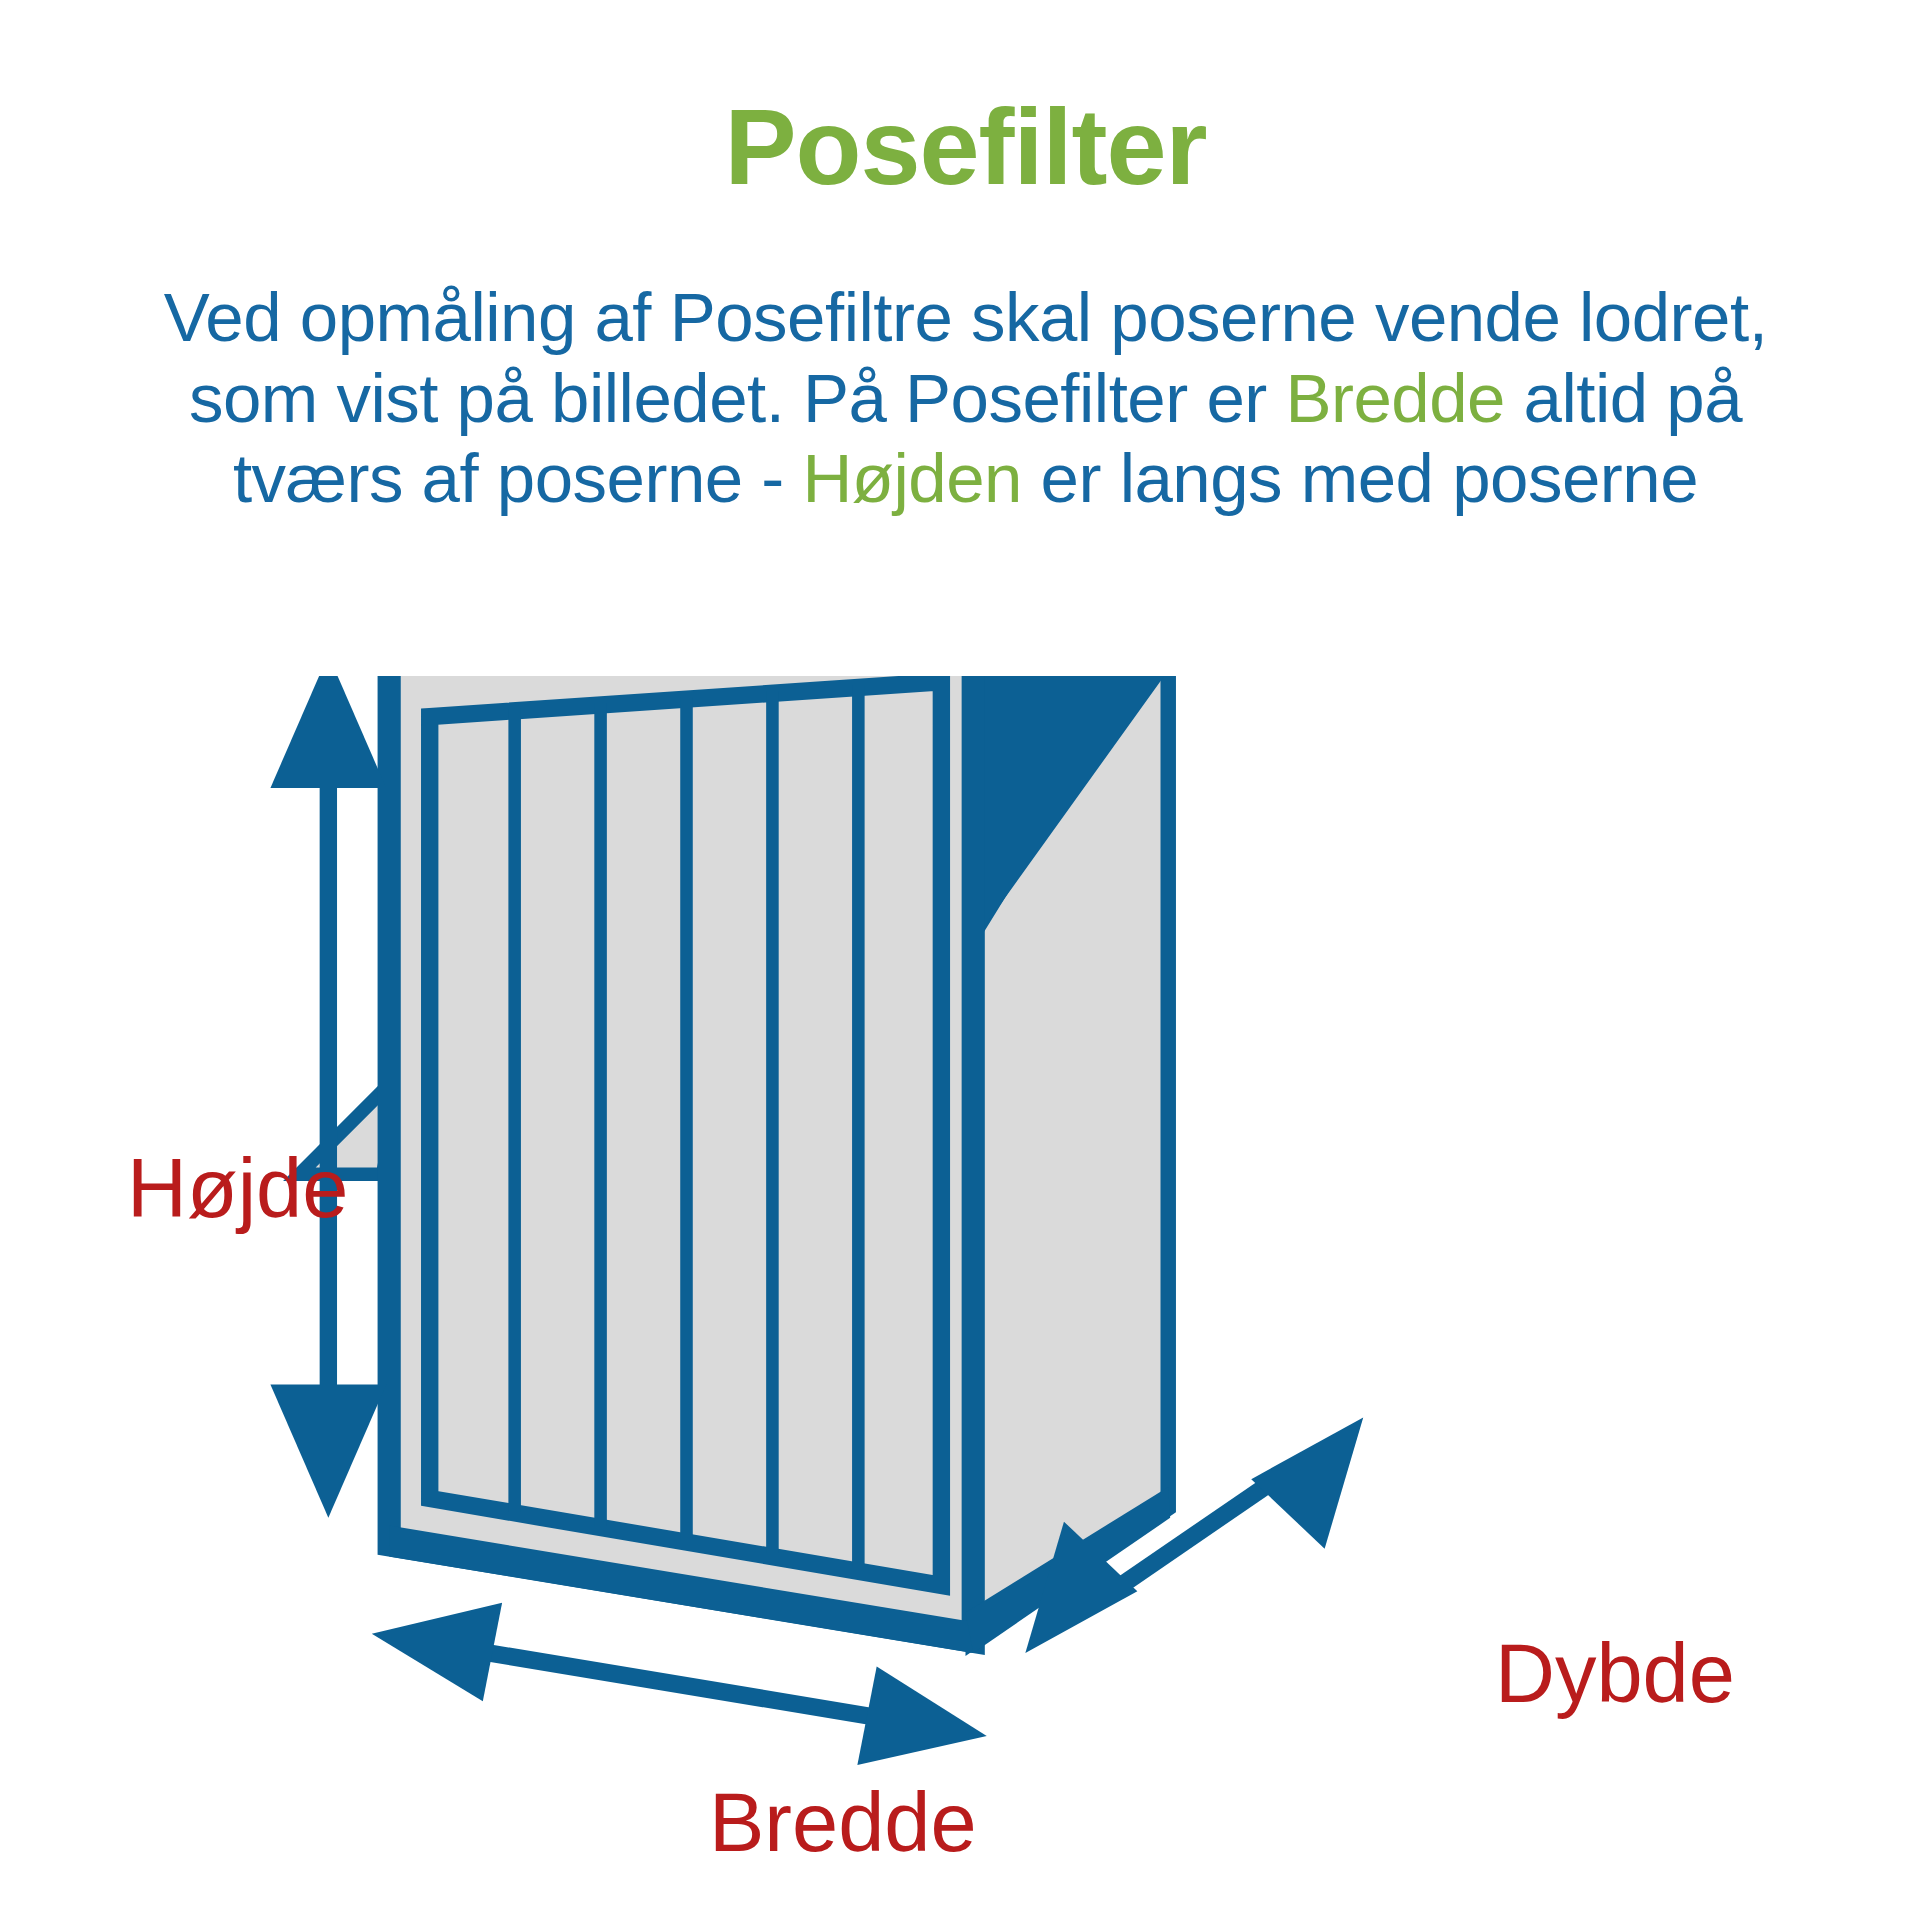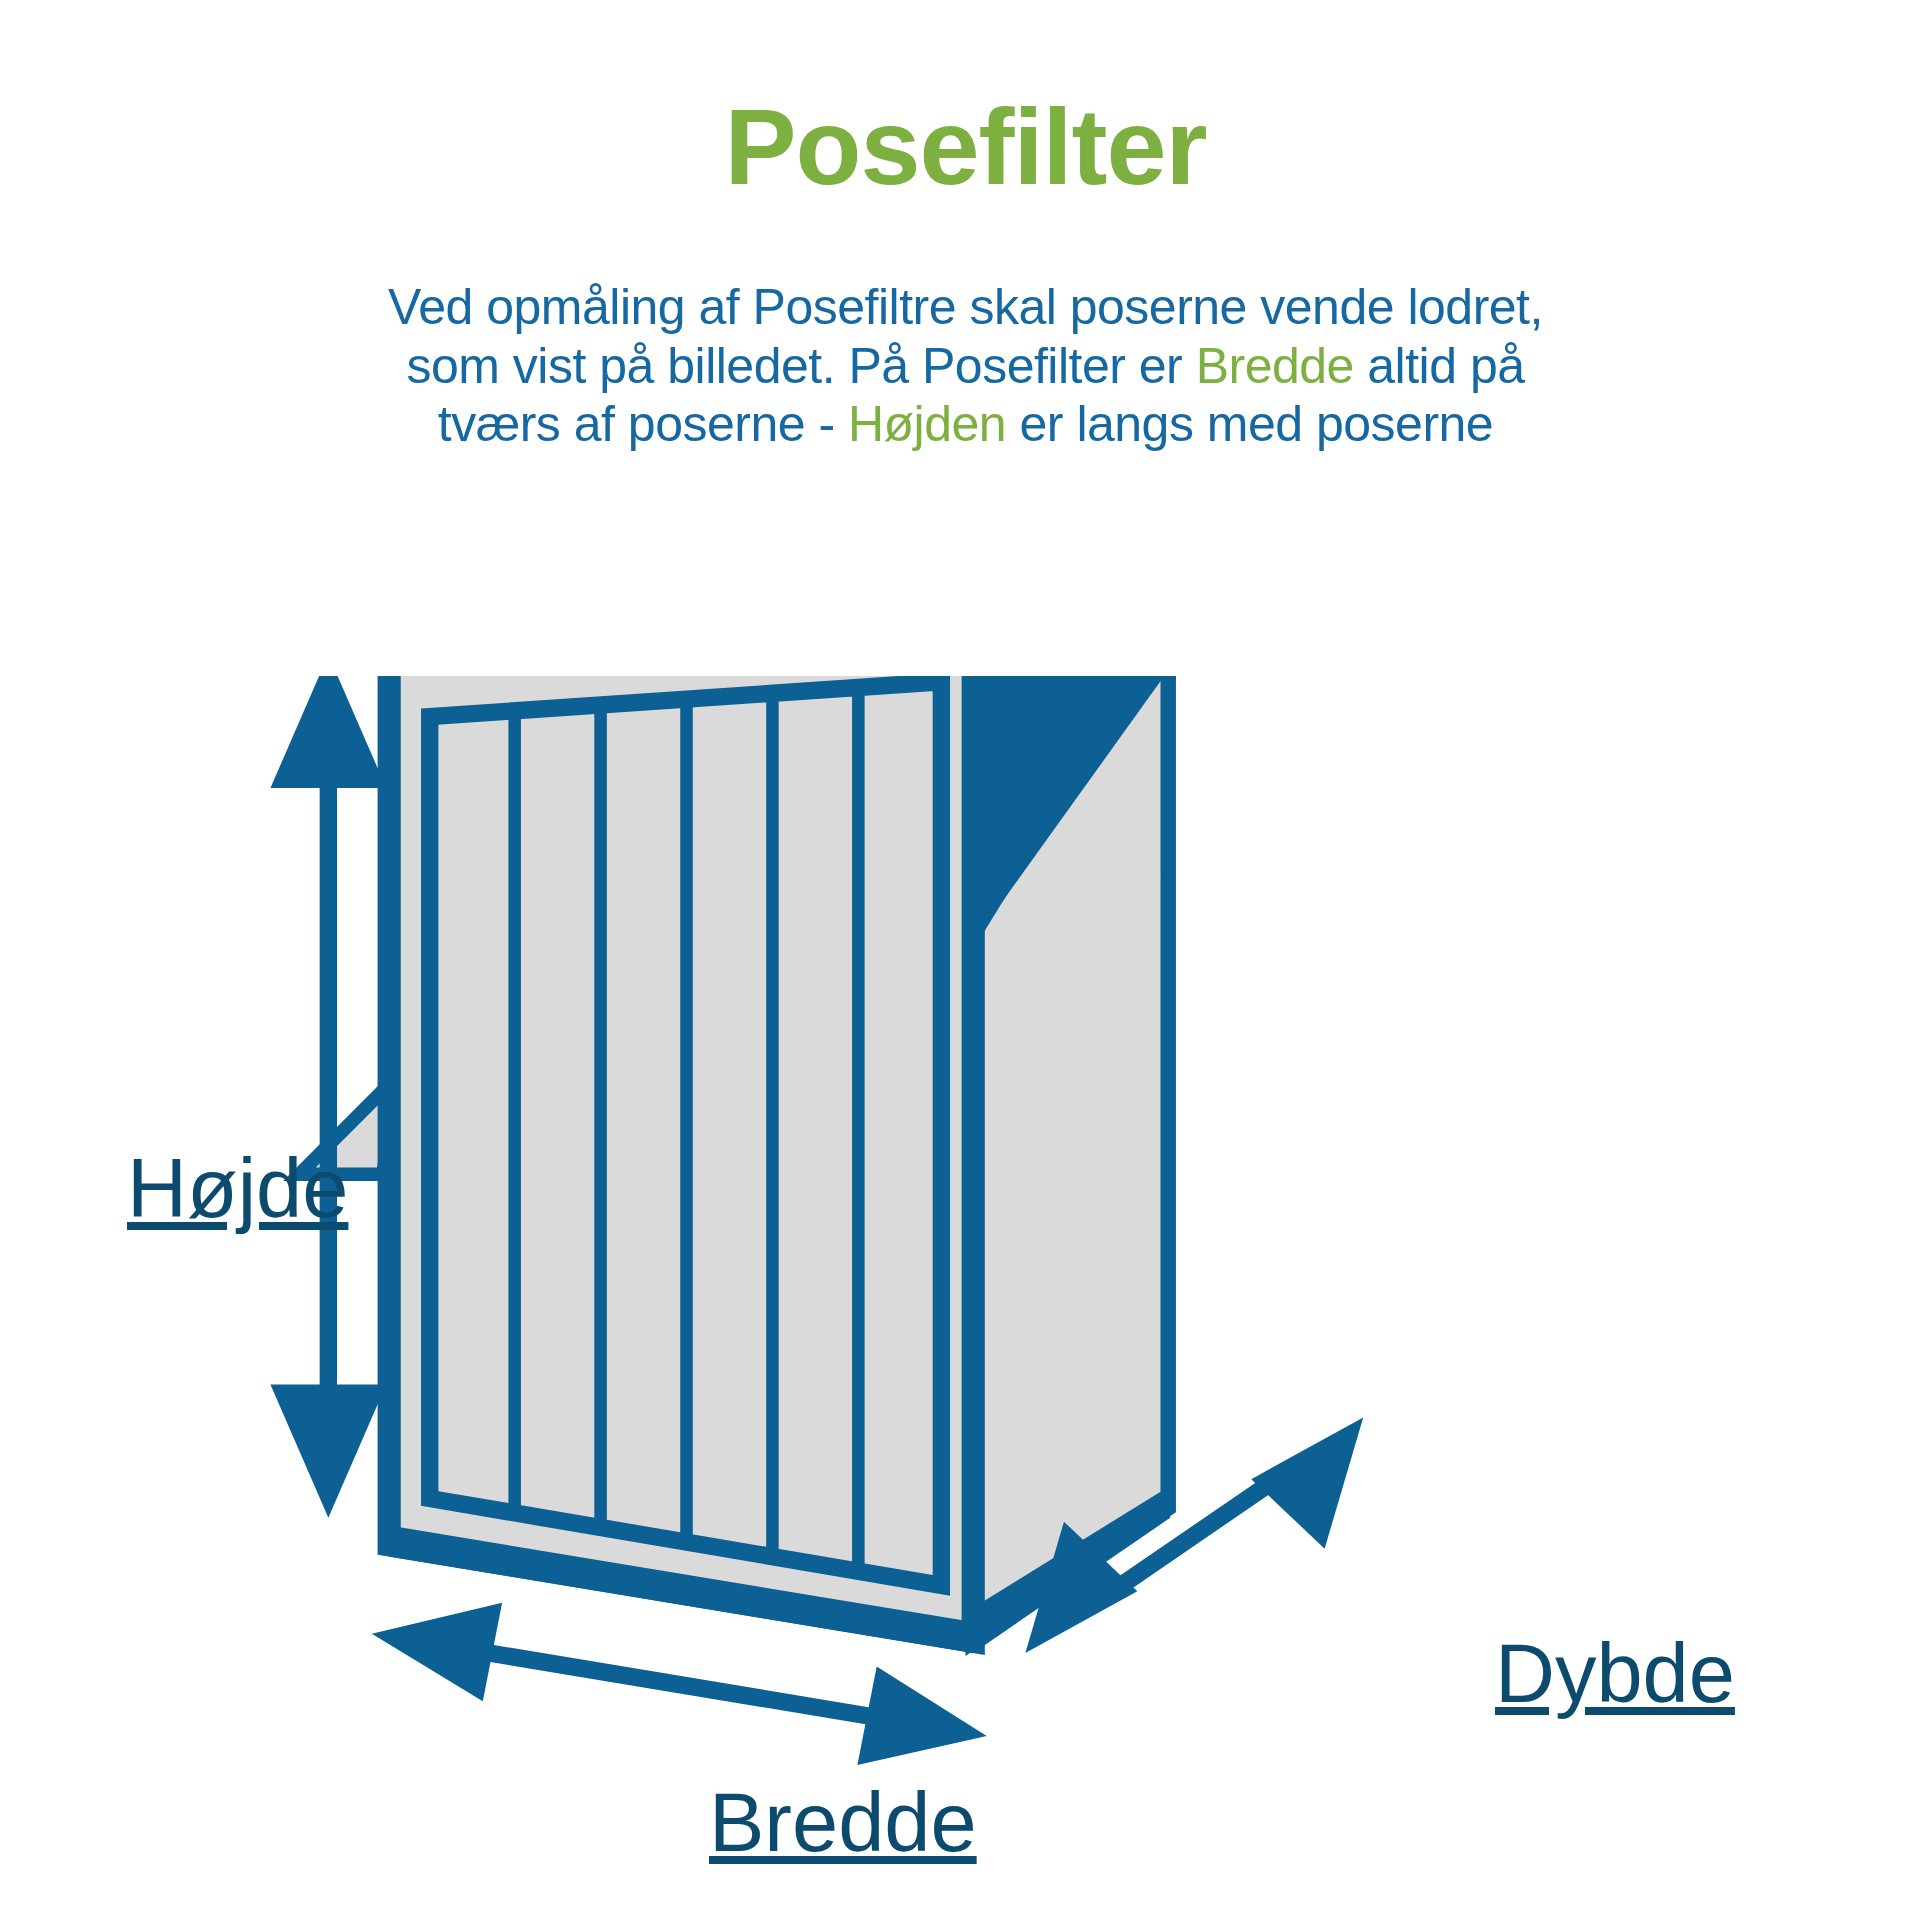--- a/index.html
+++ b/index.html
@@ -34,45 +34,44 @@
     letter-spacing: -1px;
   }
 
   
   #intro {
     position: absolute;
     top: 278px;
     left: 87px;
     width: 1757px;
     text-align: center;
-    font-size: 50px;
+    font-size: 69px;
     line-height: 1.17;
     color: #1668a3;
     letter-spacing: -0.5px;
   }
   #intro .hl { color: #7db040; }
 
   
   #diagram {
     position: absolute;
     top: 676px;
     left: 0;
     width: 1931px;
     height: 1255px;
   }
   #diagram svg { display: block; }
 
   
   .dim-label {
     position: absolute;
     font-size: 83px;
-    color: #0c4a6e;
+    color: #b91c1c;
     line-height: 1;
     white-space: nowrap;
-    text-decoration: underline;
   }
   #label-hojde  { left: 127px;  top: 1147px; }
   #label-bredde { left: 693px;  top: 1781px; margin-left: 16px; }
   #label-dybde  { left: 1495px; top: 1632px; }
 </style>
 </head>
 <body>
 
 <div id="page">
 

